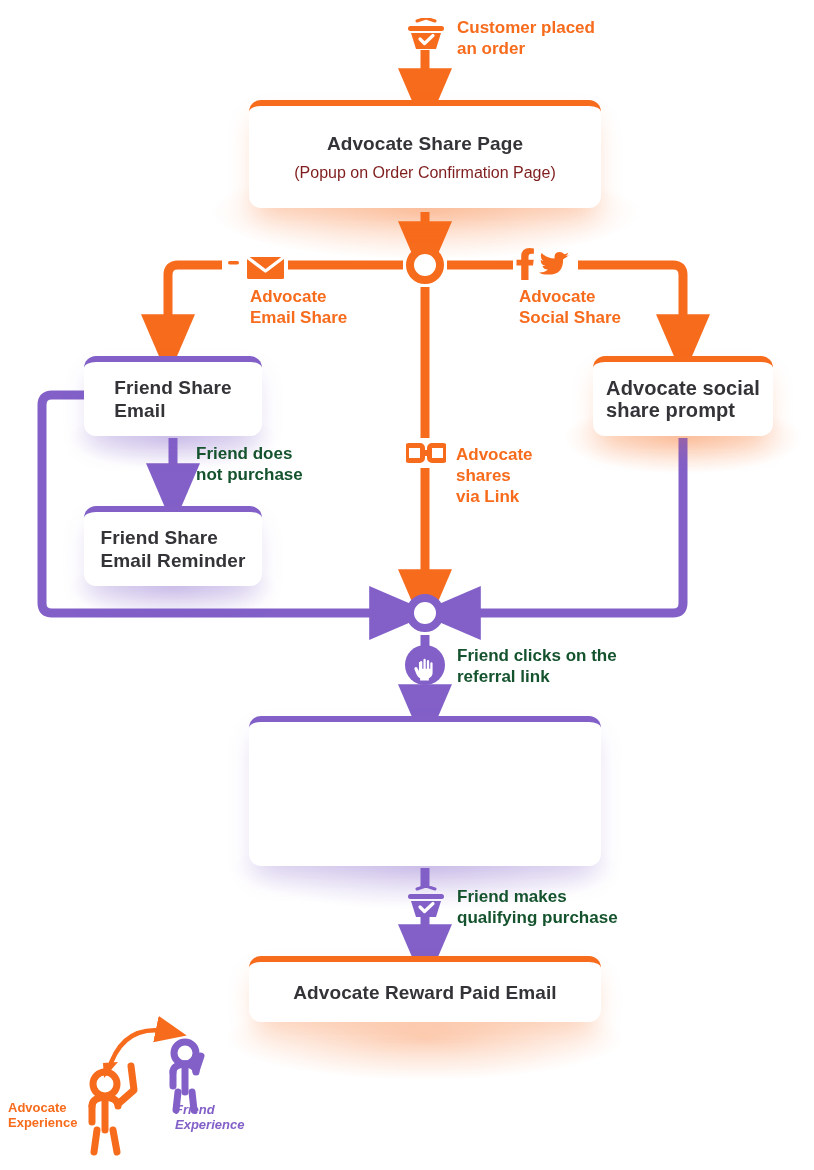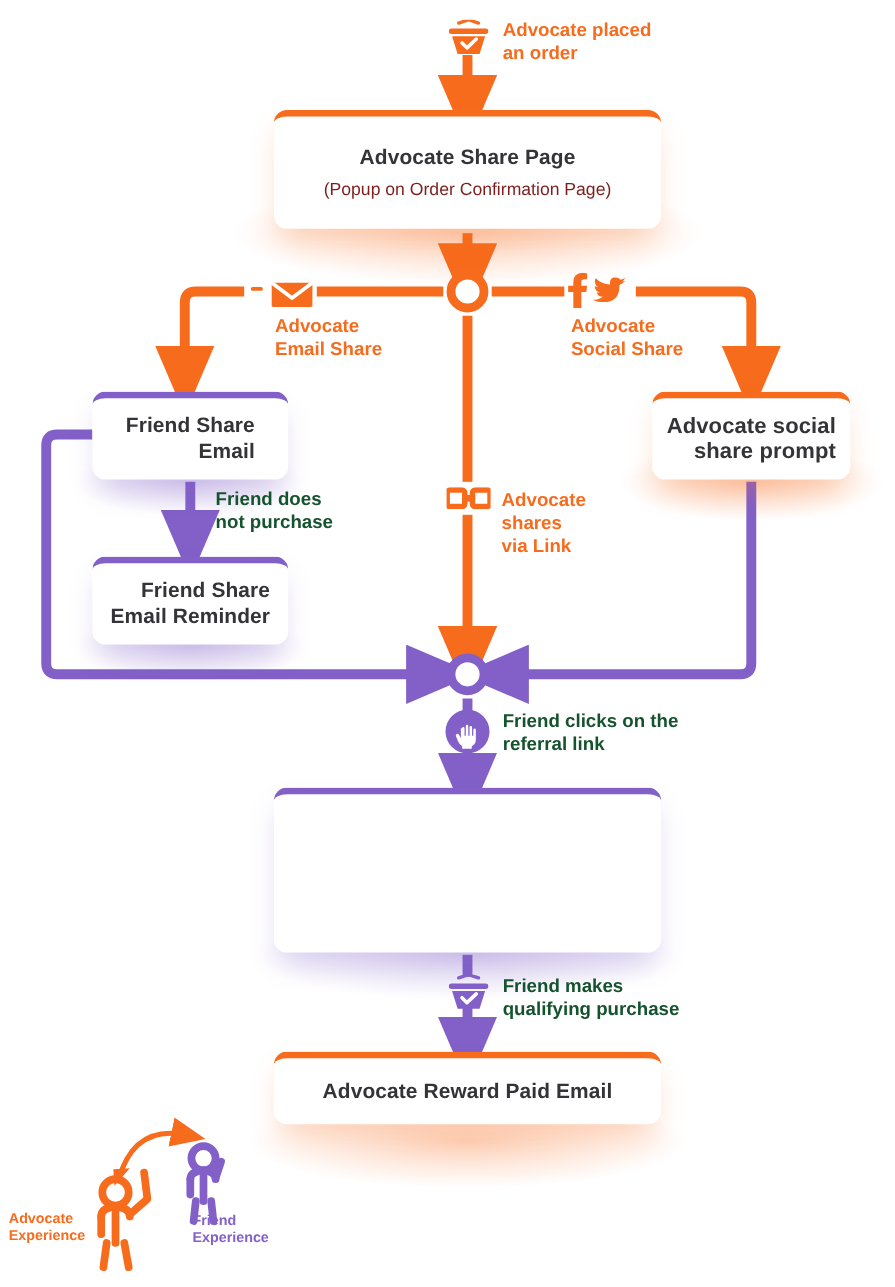--- a/index.html
+++ b/index.html
@@ -11,21 +11,21 @@
   }
   #stage{position:absolute;left:0;top:0;width:814px;height:1170px;}
   #svg{position:absolute;left:0;top:0;width:814px;height:1170px;}
 
   .box{
     position:absolute;
     background:#ffffff;
     border-radius:12px;
     box-sizing:border-box;
     display:flex;flex-direction:column;align-items:center;justify-content:center;
-    text-align:right;
+    text-align:left;
     z-index:5;
   }
   .box.orange{border-top:6px solid #F76B1C;}
   .box.purple{border-top:6px solid #8260C8;}
   .box.orange{box-shadow:0 14px 26px -6px rgba(247,107,28,0.28);}
   .box.purple{box-shadow:0 14px 26px -6px rgba(130,96,200,0.28);}
 
   .box .title{
     font-weight:bold;color:#333338;font-size:19px;line-height:23px;
     letter-spacing:0.1px;
@@ -43,21 +43,21 @@
   .lbl.o{color:#F76B1C;}
   .lbl.p{color:#14532d;}
 
   .ico{position:absolute;z-index:7;}
 
   .legend-lbl{
     position:absolute;font-weight:bold;font-size:13px;line-height:15px;
     z-index:6;white-space:pre-line;
   }
   .legend-lbl.o{color:#F76B1C;}
-  .legend-lbl.p{color:#8260C8;}
+  .legend-lbl.p{color:#8260C8;font-style:italic;}
 </style>
 </head>
 <body>
 
 <div id="stage">
 
   <svg id="svg" viewBox="0 0 814 1170">
     <defs>
       <radialGradient id="glowO" cx="50%" cy="50%" r="50%">
         <stop offset="0%" stop-color="#F76B1C" stop-opacity="0.30"></stop>
@@ -223,21 +223,21 @@
 share prompt</div>
   </div>
 
   <div class="box purple" style="left:249px;top:716px;width:352px;height:150px;padding:0 24px;">
   </div>
 
   <div class="box orange" style="left:249px;top:956px;width:352px;height:66px;">
     <div class="title">Advocate Reward Paid Email</div>
   </div>
 
-  <div class="lbl o" style="left:457px;top:17px;">Advocate placed
+  <div class="lbl o" style="left:457px;top:17px;">Customer placed
 an order</div>
 
   <div class="lbl o" style="left:250px;top:286px;">Advocate
 Email Share</div>
 
   <div class="lbl o" style="left:519px;top:286px;">Advocate
 Social Share</div>
 
   <div class="lbl o" style="left:456px;top:444px;">Advocate
 shares

